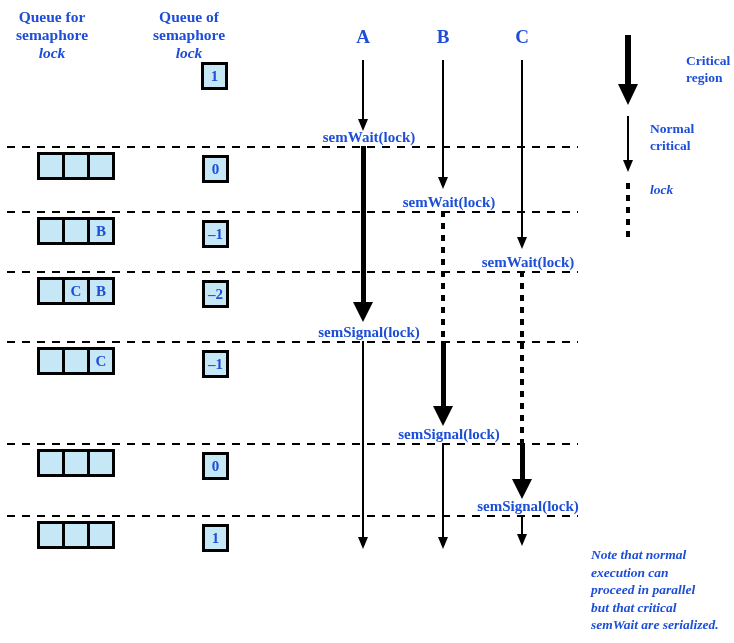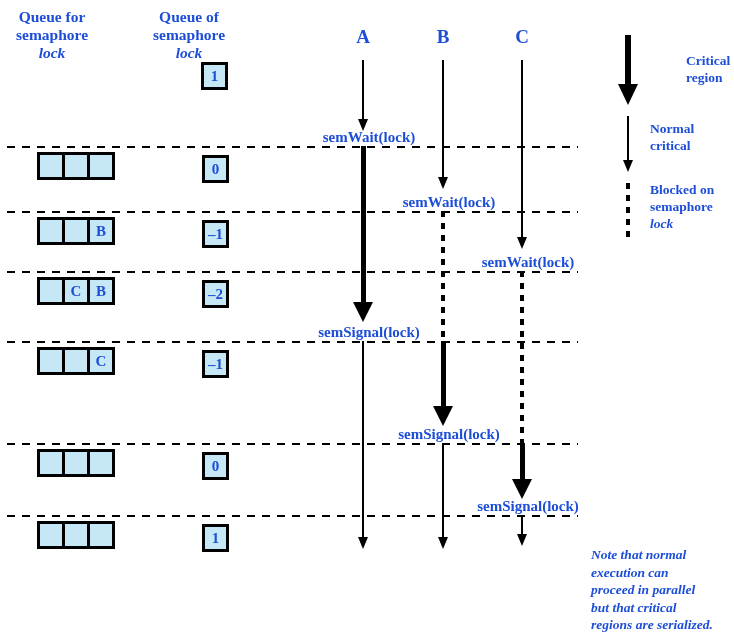--- a/index.html
+++ b/index.html
@@ -131,23 +131,21 @@
     <div class="tri-thick" style="left:618px;top:84px;border-top-width:21px;"></div>
     <div class="lg-label" style="top:52px;margin-left:36px;">Critical
 region</div>
 
     <div class="shaft-thin" style="left:627px;top:116px;height:45px;"></div>
     <div class="tri-thin" style="left:623px;top:160px;"></div>
     <div class="lg-label" style="top:120px;">Normal
 critical</div>
 
     <div class="vdash" style="left:626px;top:183px;height:58px;"></div>
-    <div class="lg-label" style="top:181px;"><span>Blocked on
-semaphore
-</span><i>lock</i></div>
+    <div class="lg-label" style="top:181px;"><i>lock</i></div>
   </div>
 
   <div class="note">Note that normal
 execution can
 proceed in parallel
 but that critical
-regions are serialized.</div>
+semWait are serialized.</div>
 </div>
 
 </body></html>

